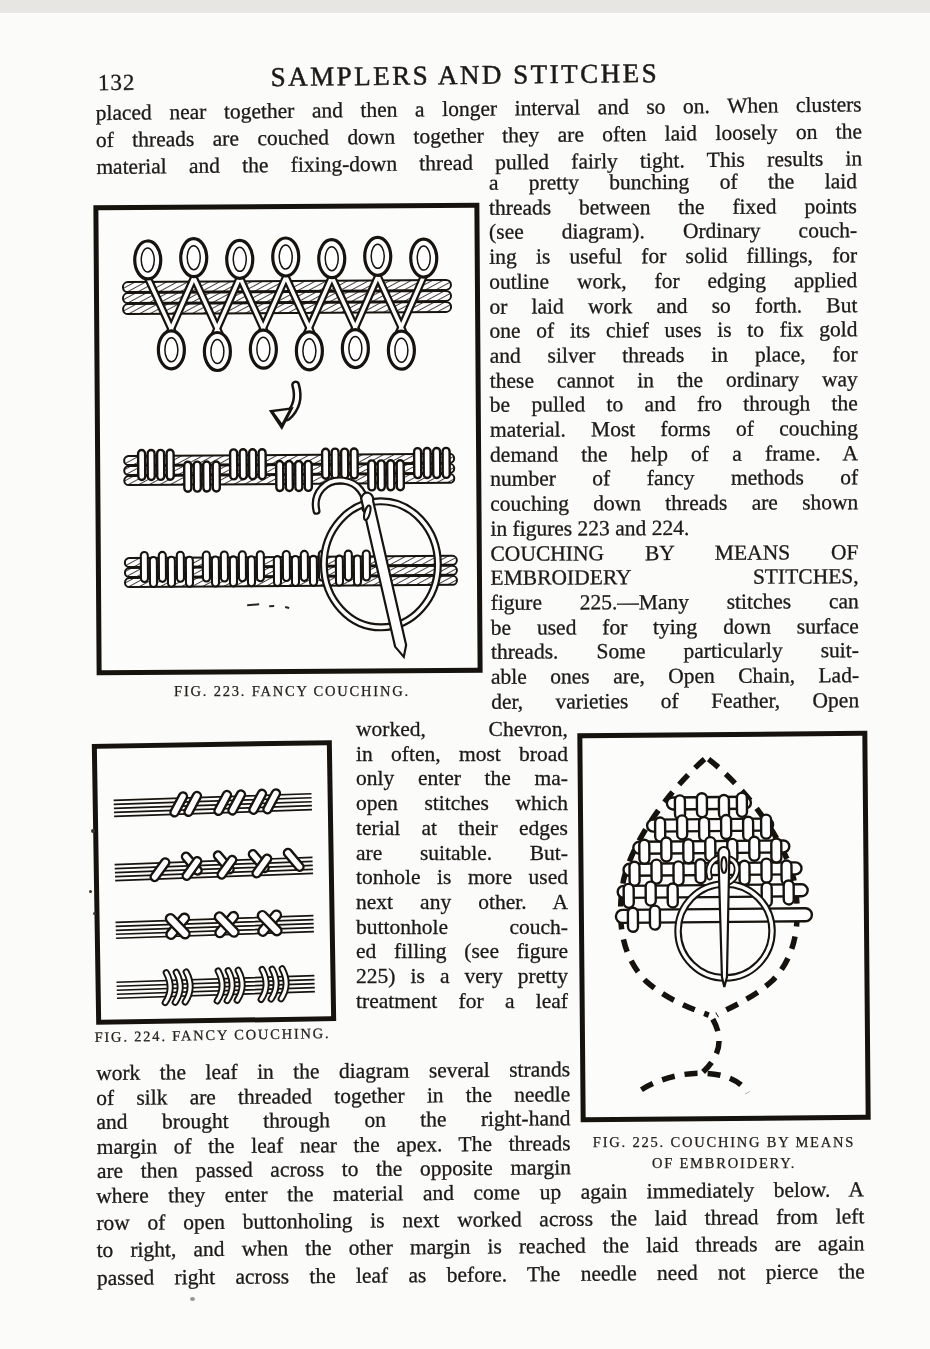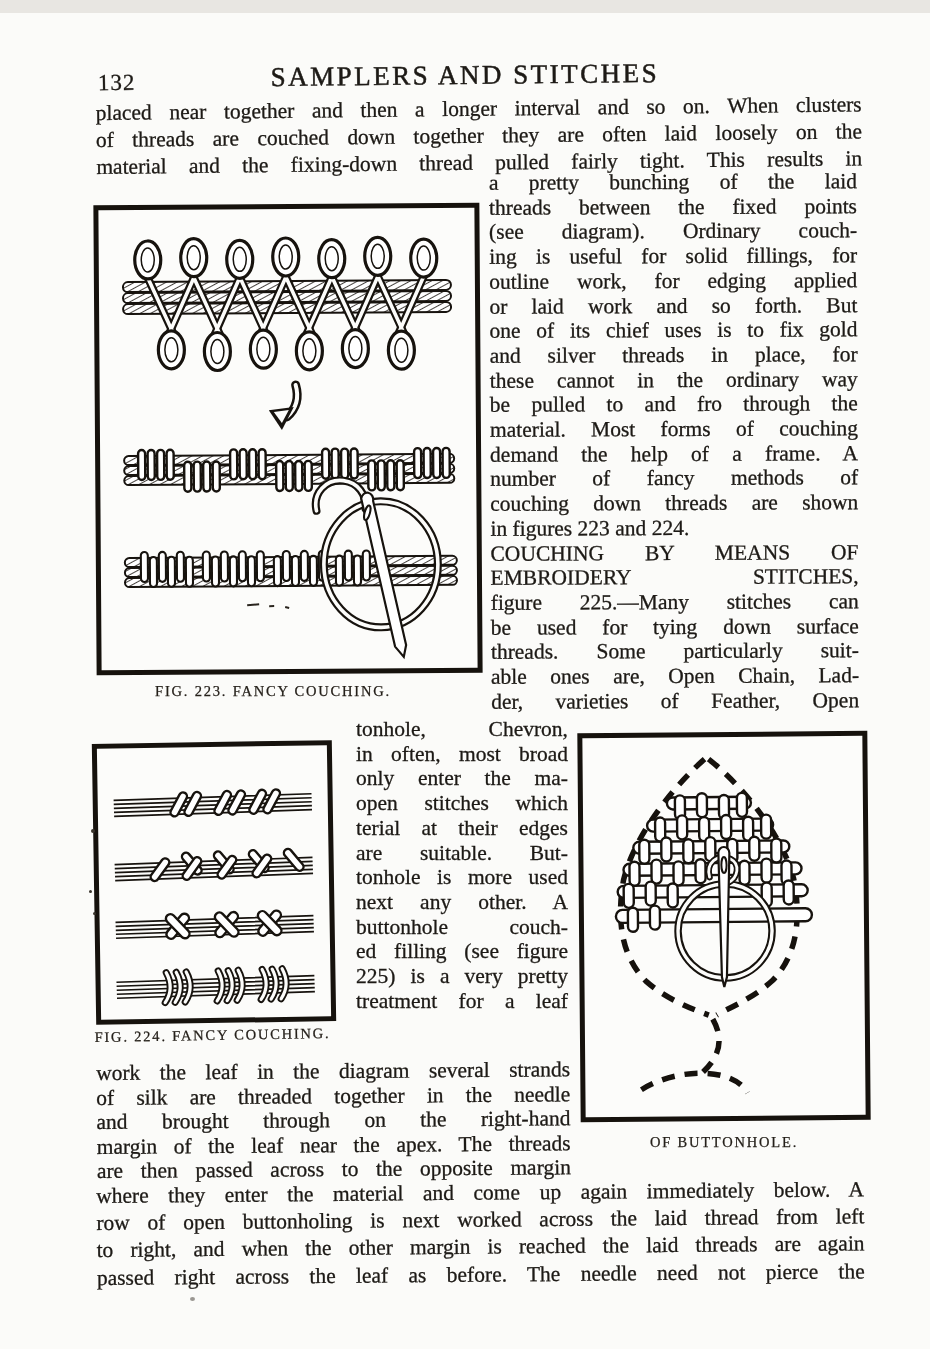--- a/index.html
+++ b/index.html
@@ -175,21 +175,21 @@
         <path class="tubeI" stroke-width="3.6" d="M216,302 C212,284 226,270 243,272 C258,274 266,286 265,300"></path>
         <ellipse cx="280" cy="356" rx="57" ry="63" class="tubeO" stroke-width="8"></ellipse>
         <ellipse cx="280" cy="356" rx="57" ry="63" class="tubeI" stroke-width="3.6"></ellipse>
       </g>
       <g transform="rotate(2 285 370)">
         <path d="M258,291 A6,7 0 0 1 270,293 L307,436 L305,448 L296,438 Z" fill="#fff" stroke="#17130e" stroke-width="2.2"></path>
         <ellipse cx="264.5" cy="305" rx="2.6" ry="7.5" fill="#fff" stroke="#17130e" stroke-width="2" transform="rotate(14 264.5 305)"></ellipse>
       </g>
     </svg>
   </div>
-  <div class="caption" style="left:80px;top:670px;width:386px;">FIG. 223. FANCY COUCHING.</div>
+  <div class="caption" style="left:99px;top:670px;width:386px;">FIG. 223. FANCY COUCHING.</div>
 
   <div class="abs tblock rightcol inktext" style="left:490px;top:157px;width:368px;transform:rotate(-0.25deg);">
       <div class="tline">a pretty bunching of the laid</div>
       <div class="tline">threads between the fixed points</div>
       <div class="tline">(see diagram). Ordinary couch-</div>
       <div class="tline">ing is useful for solid fillings, for</div>
       <div class="tline">outline work, for edging applied</div>
       <div class="tline">or laid work and so forth. But</div>
       <div class="tline">one of its chief uses is to fix gold</div>
       <div class="tline">and silver threads in place, for</div>
@@ -263,21 +263,21 @@
           <path class="tubeI" stroke-width="3.2" d="M118,224 Q126,240 116,254 M128,224 Q136,240 126,254 M138,224 Q146,240 136,254"></path>
           <path class="tubeO" stroke-width="7" d="M162,224 Q170,240 160,254 M172,224 Q180,240 170,254 M182,224 Q190,240 180,254"></path>
           <path class="tubeI" stroke-width="3.2" d="M162,224 Q170,240 160,254 M172,224 Q180,240 170,254 M182,224 Q190,240 180,254"></path>
         </g>
       </g>
     </svg>
   </div>
   <div class="caption" style="left:80px;top:1014px;width:265px;transform:rotate(-1deg);">FIG. 224. FANCY COUCHING.</div>
 
   <div class="abs tblock midcol inktext" style="left:356px;top:704px;width:212px;">
-      <div class="tline">tonhole, Chevron,</div>
+      <div class="tline">worked, Chevron,</div>
       <div class="tline">in often, most broad</div>
       <div class="tline">only enter the ma-</div>
       <div class="tline">open stitches which</div>
       <div class="tline">terial at their edges</div>
       <div class="tline">are suitable. But-</div>
       <div class="tline">tonhole is more used</div>
       <div class="tline">next any other. A</div>
       <div class="tline">buttonhole couch-</div>
       <div class="tline">ed filling (see figure</div>
       <div class="tline">225) is a very pretty</div>
@@ -348,21 +348,22 @@
         <path class="tubeI" stroke-width="2.8" d="M126,140 C122,126 134,116 147,122 C157,127 155,141 144,146"></path>
       </g>
 
       <g>
         <path d="M135,116 A5.5,6 0 0 1 146,116 L142.5,240 L139.8,250 L137.5,240 Z" fill="#fff" stroke="#17130e" stroke-width="2.2"></path>
         <ellipse cx="140.5" cy="128" rx="2.6" ry="8" fill="#fff" stroke="#17130e" stroke-width="2"></ellipse>
       </g>
     </svg>
   </div>
   <div class="caption" style="left:579px;top:1119px;width:290px;line-height:21px;">
-    <div>OF BUTTONHOLE.</div>
+    <div>FIG. 225. COUCHING BY MEANS</div>
+    <div>OF EMBROIDERY.</div>
   </div>
 
   <div class="abs tblock leafpar inktext" style="left:96px;top:1048px;width:474px;transform:rotate(-0.45deg);transform-origin:left top;">
       <div class="tline">work the leaf in the diagram several strands</div>
       <div class="tline">of silk are threaded together in the needle</div>
       <div class="tline">and brought through on the right-hand</div>
       <div class="tline">margin of the leaf near the apex. The threads</div>
       <div class="tline">are then passed across to the opposite margin</div>
     </div>
 

